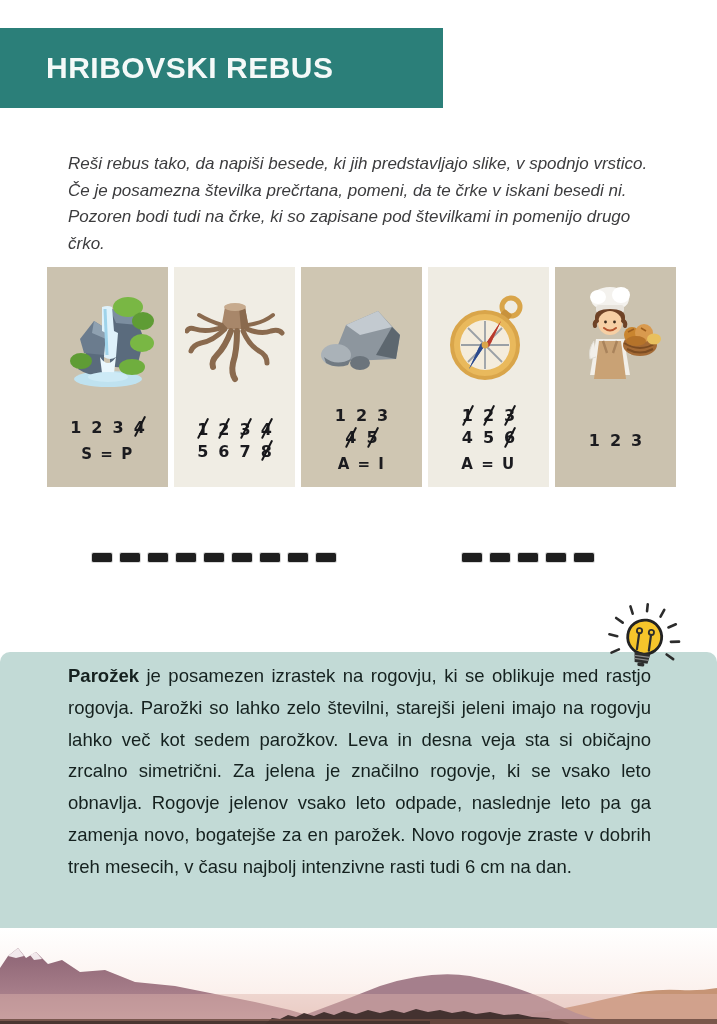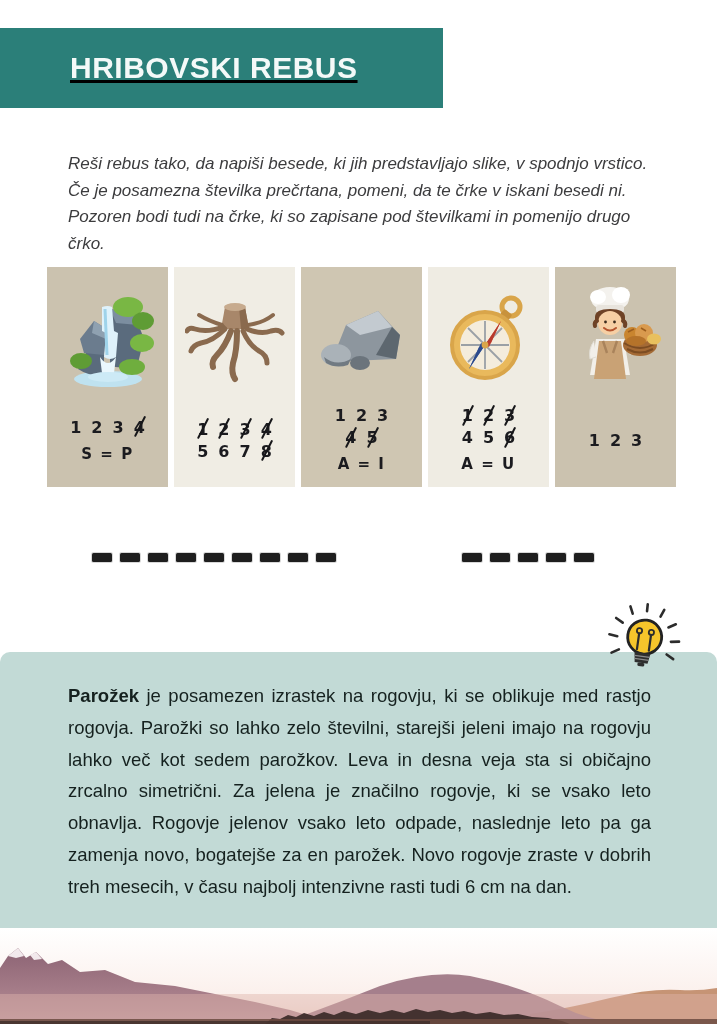--- a/index.html
+++ b/index.html
@@ -6,21 +6,21 @@
   html,body { background:#e8e8e8; }
   body { font-family:"Liberation Sans", sans-serif; }
   .page {
     position:relative; width:717px; height:1024px; margin:0 auto;
     background:#ffffff; overflow:hidden;
   }
   
   .header {
     position:absolute; left:0; top:28px; width:443px; height:80px;
     background:var(--header-bg,#2B7F79);
-    display:flex; align-items:center; padding-left:70px;text-decoration:underline;
+    display:flex; align-items:center; padding-left:46px;
   }
   .header h1 {
     color:var(--header-fg,#F4F9F8); font-size:30px; font-weight:700;
     letter-spacing:0.5px; font-family:"Liberation Sans", sans-serif;
   }
   
   .instructions {
     position:absolute; left:68px; top:151px; width:588px;
     font-style:italic; font-size:17px; line-height:1.56; color:#3c3c3e;
   }
@@ -59,21 +59,21 @@
   .dash-group { display:flex; gap:8px; }
   .dash {
     width:20px; height:9px; background:var(--dash-color,#1E1E1E);
     border-radius:1.5px; box-shadow:0 0 0 1px #d8d8d8;
   }
   
   .hint-bulb { position:absolute; left:598px; top:596px; width:92px; height:92px; z-index:3; }
   
   .info-box {
     position:absolute; left:0; top:652px; width:717px; height:324px;
-    background:var(--box-bg,#C2DAD6); padding:28px 66px 0 68px;border-radius:10px;
+    background:var(--box-bg,#C2DAD6); padding:8px 66px 0 68px;border-radius:10px;
   }
   .info-box p {
     font-size:18.5px; line-height:1.72; color:#15211f; text-align:justify;
   }
   .info-box b { font-weight:700; }
   
   .landscape { position:absolute; left:0; bottom:0; width:717px; height:96px; }
   .landscape svg { display:block; width:717px; height:96px; }
 </style>
 </head>

